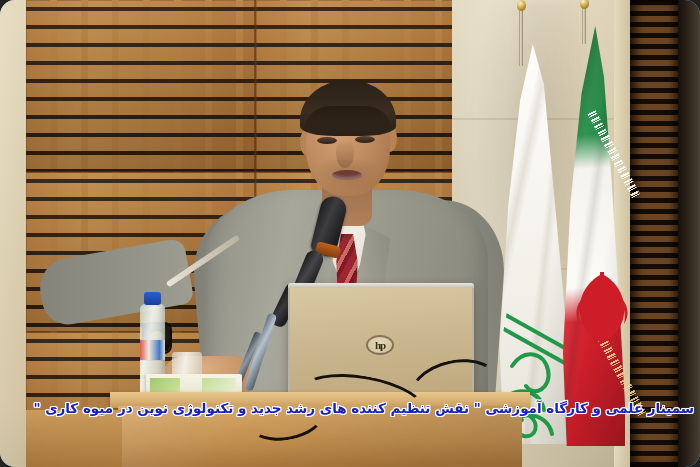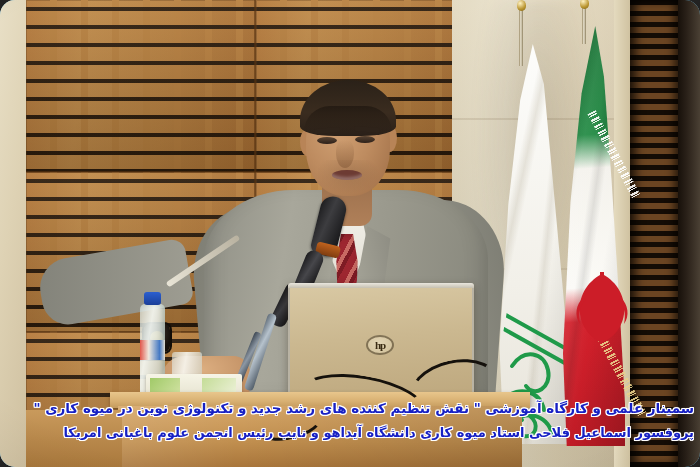--- a/index.html
+++ b/index.html
@@ -698,16 +698,15 @@
   <div class="podium-left-wing"></div>
 
   <div class="cable" style="left:300px; top:376px; width:120px; height:44px; transform:rotate(10deg);"></div>
   <div class="cable" style="left:408px; top:360px; width:90px; height:60px; transform:rotate(-12deg);"></div>
   <div class="cable" style="left:248px; top:398px; width:70px; height:36px; transform:rotate(170deg);"></div>
 
   <div class="vignette"></div>
 
   <div class="caption-layer">
     <div class="cap-line" id="cap-title">سمینار علمی و کارگاه آموزشی  " نقش تنظیم کننده های رشد جدید و تکنولوژی نوین در میوه کاری "</div>
-    <div class="cap-line" id="cap-sub">پروفسور اسماعیل فلاحی استاد میوه کاری دانشگاه آیداهو و نایب رئیس انجمن علوم باغبانی امریکا</div>
   </div>
 
 </div>
 
 </body></html>

